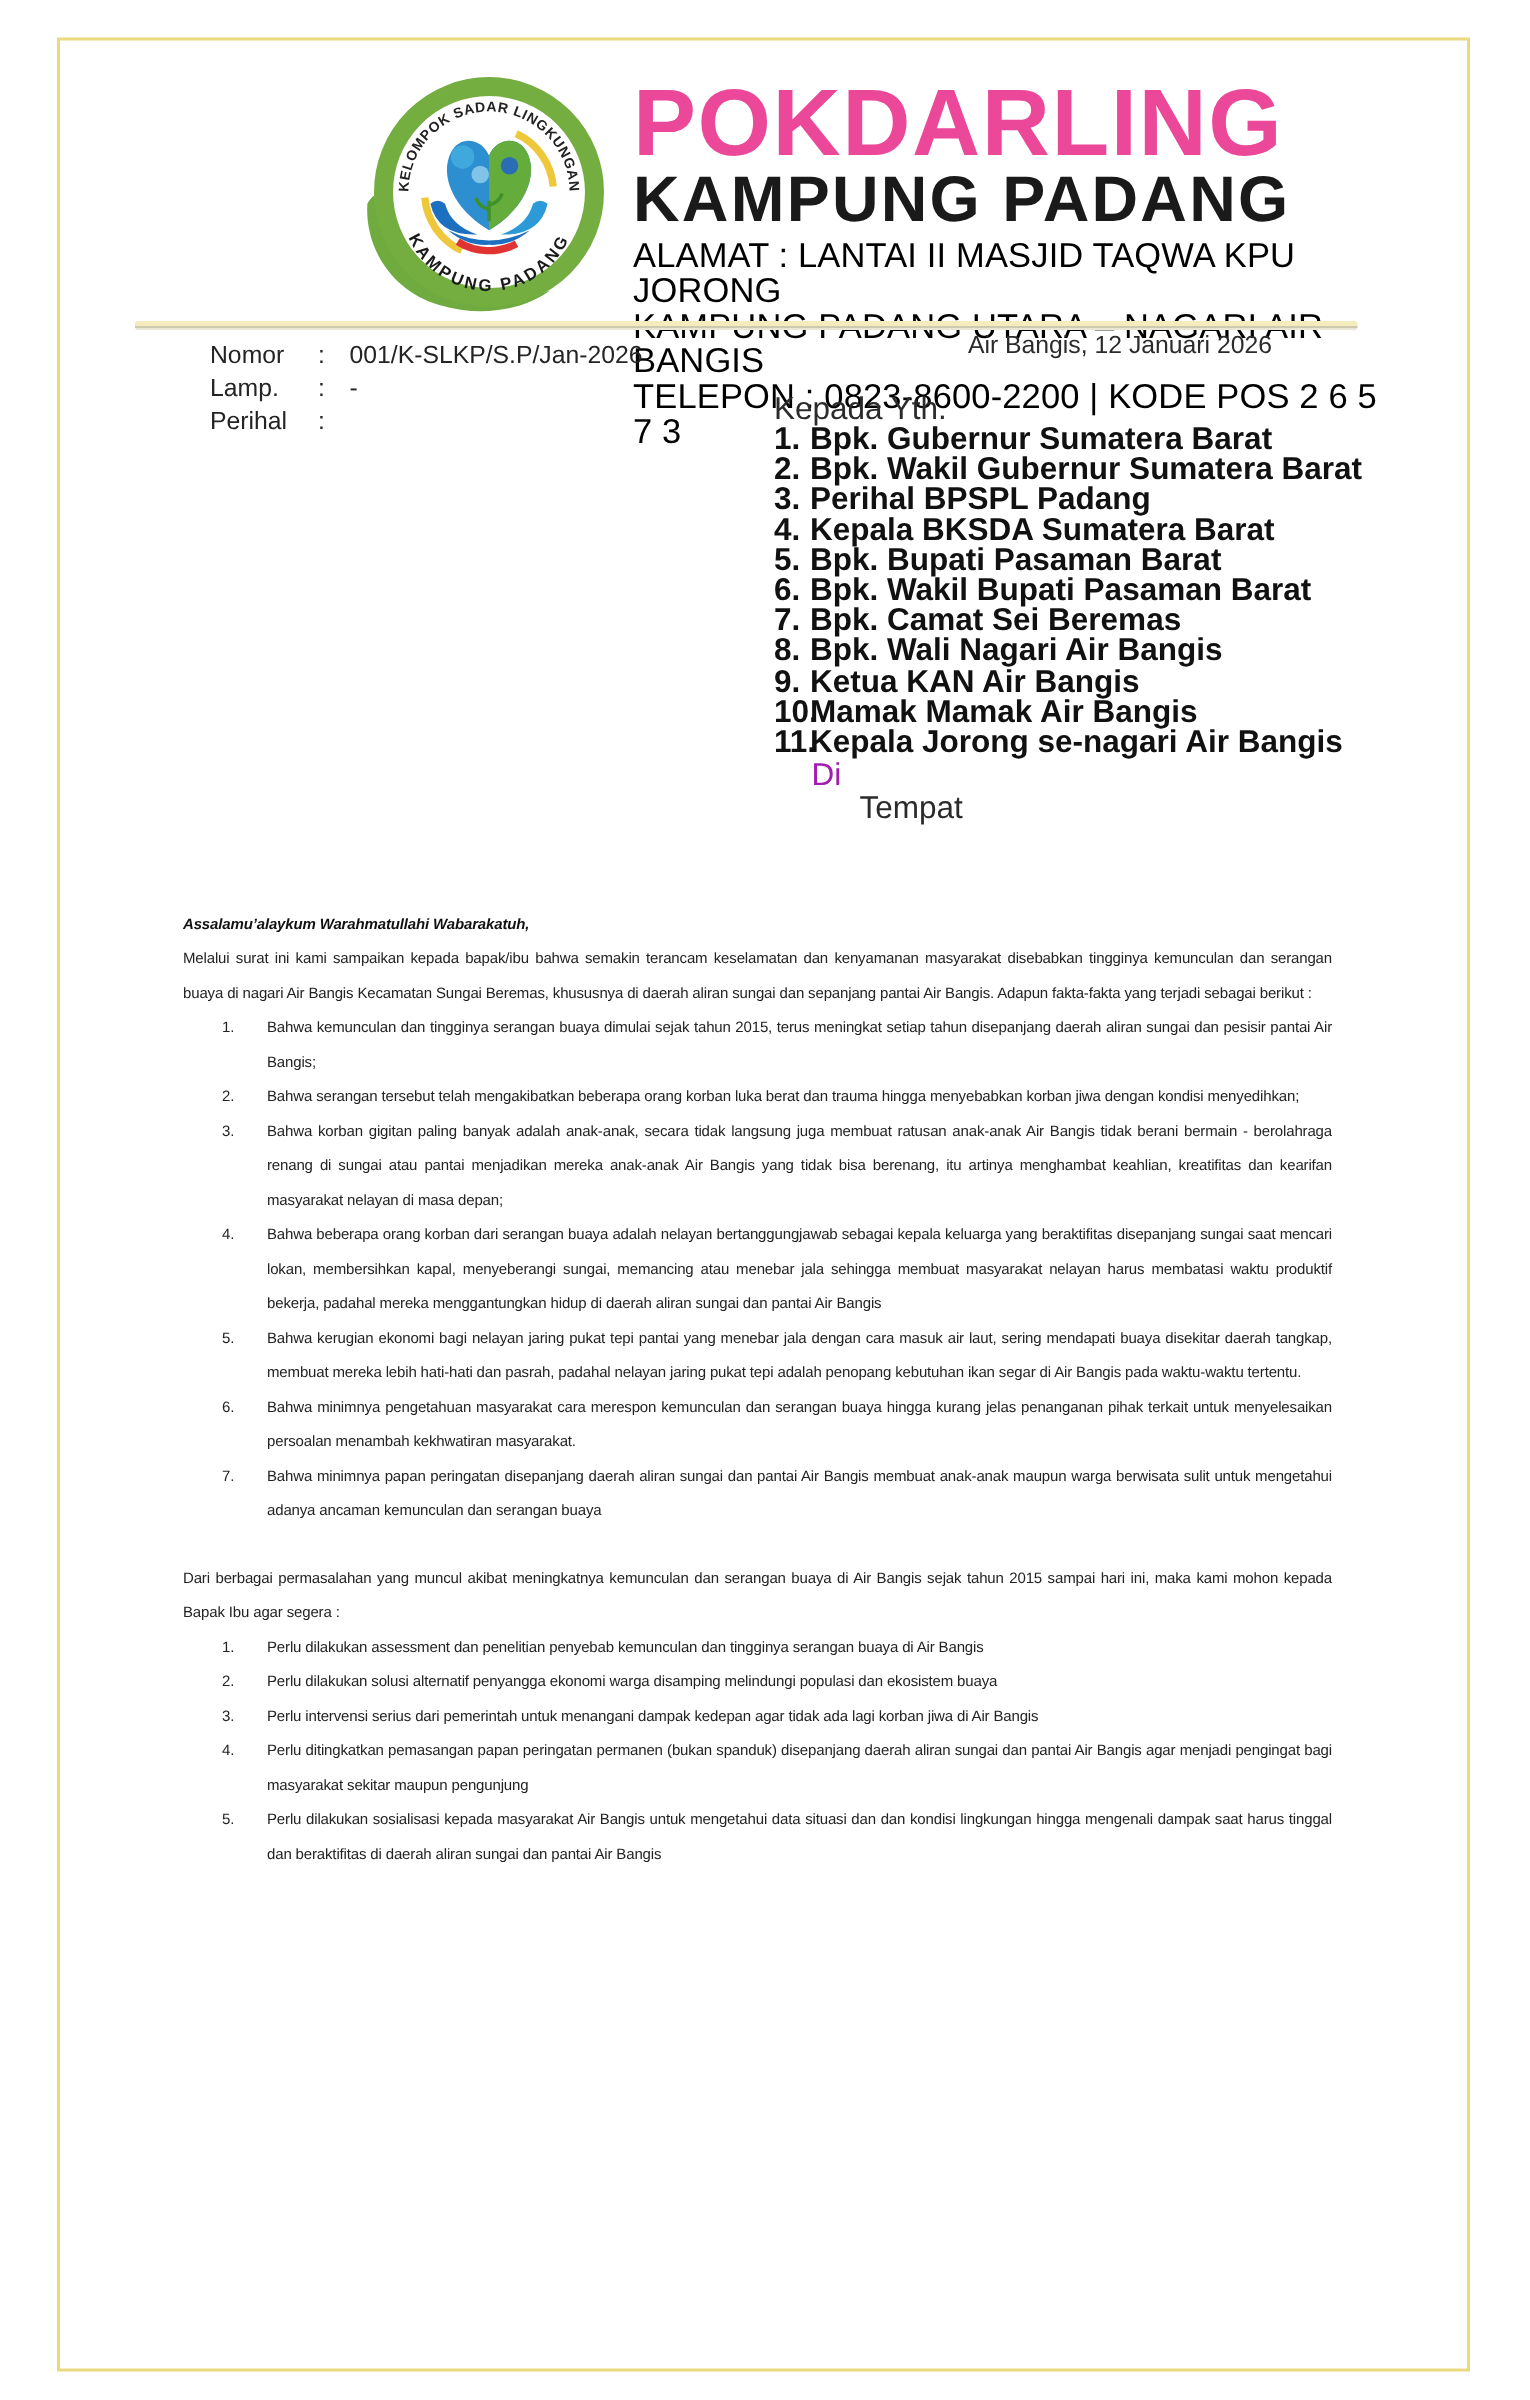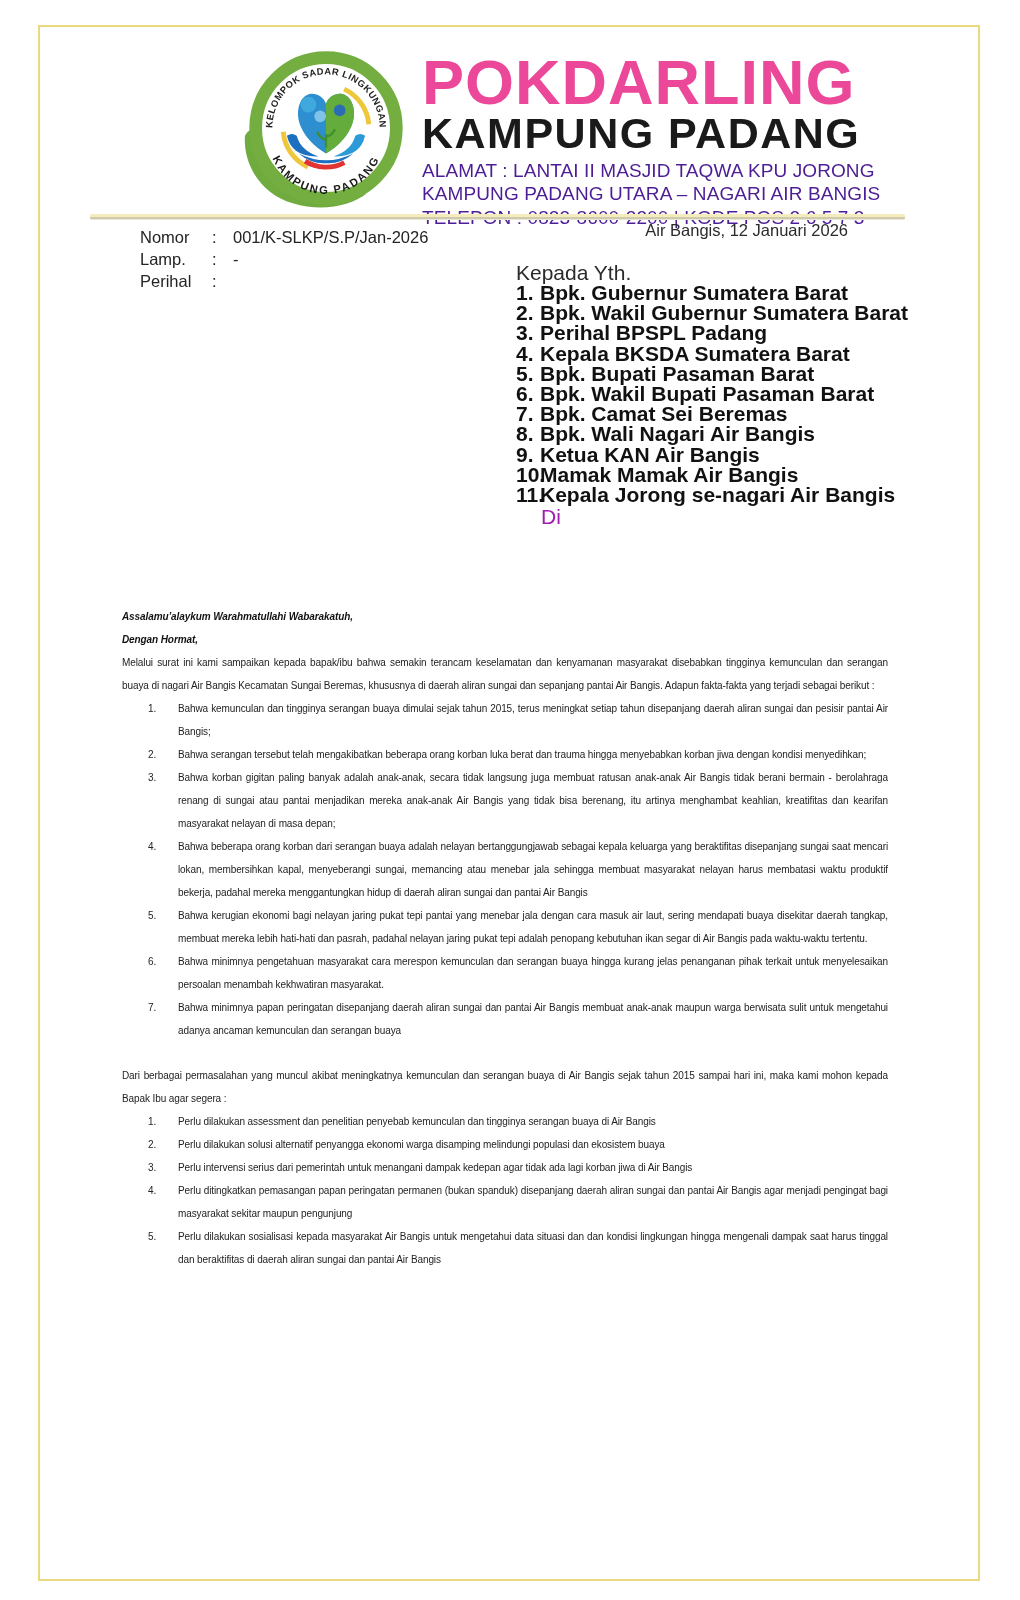--- a/index.html
+++ b/index.html
@@ -17,21 +17,21 @@
   
   .letterhead{position:absolute;left:240px;top:46px;width:680px;display:flex;}
   .logo-wrap{width:172px;height:168px;flex:0 0 auto;}
   .head-text{margin-left:10px;padding-top:8px;}
   .org-line1{
     font-size:63px;font-weight:bold;line-height:0.92;letter-spacing:1px;color:#ec4899;
   }
   .org-line2{
     font-size:43px;font-weight:bold;line-height:1.0;letter-spacing:1.5px;color:#1a1a1a;
   }
-  .addr{font-size:19px;line-height:23.5px;color:#4c1d95;margin-top:4px;letter-spacing:0.1px;}
+  .addr{font-size:23px;line-height:23.5px;color:#000000;margin-top:4px;letter-spacing:0.1px;}
 
   .head-rule{
     position:absolute;left:90px;top:214px;width:815px;height:6px;
     background:linear-gradient(#f4ecbc 0 55%, #cfc9ad 55% 75%, #e9e6d6 75% 100%);
     border-radius:2px;
   }
 
   
   .date-line{
     position:absolute;left:548px;top:221px;width:300px;
@@ -194,25 +194,25 @@
           <span class="recipient-num">10.</span>
           <span>Mamak Mamak Air Bangis</span>
         </div>
 
         <div class="recipient-item">
           <span class="recipient-num">11.</span>
           <span>Kepala Jorong se-nagari Air Bangis</span>
         </div>
       </div>
     <div class="recipient-di">Di</div>
+    <div class="recipient-tempat">Tempat</div>
   </div>
 
   <div class="body-block">
     <div class="salutation">Assalamu’alaykum Warahmatullahi Wabarakatuh,</div>
-    <div class="salutation">Dengan Hormat,</div>
     <div class="para">Melalui surat ini kami sampaikan kepada bapak/ibu bahwa semakin terancam keselamatan dan kenyamanan masyarakat disebabkan tingginya kemunculan dan serangan buaya di nagari Air Bangis Kecamatan Sungai Beremas, khususnya di daerah aliran sungai dan sepanjang pantai Air Bangis. Adapun fakta-fakta yang terjadi sebagai berikut :</div>
 
     <div class="num-list">
 
         <div class="num-item">
           <span class="num-marker">1.</span>
           <span>Bahwa kemunculan dan tingginya serangan buaya dimulai sejak tahun 2015, terus meningkat setiap tahun disepanjang daerah aliran sungai dan pesisir pantai Air Bangis;</span>
         </div>
 
         <div class="num-item">

